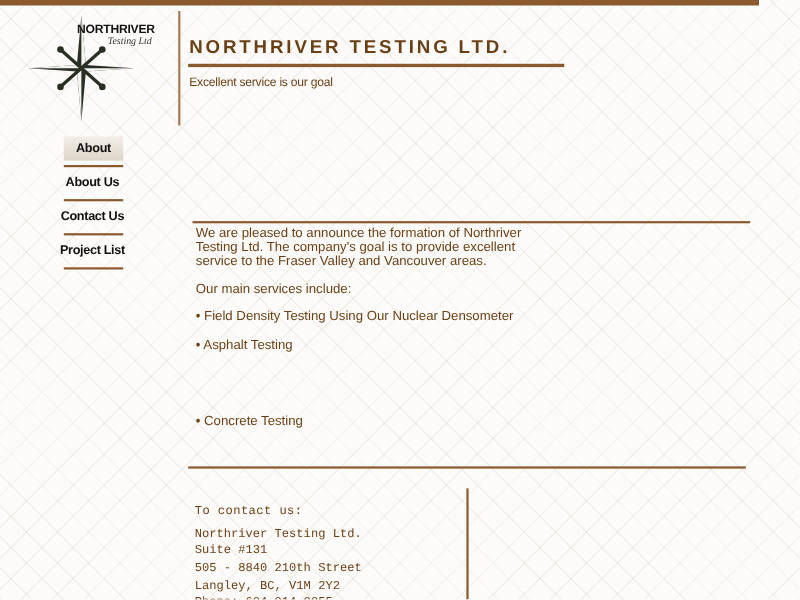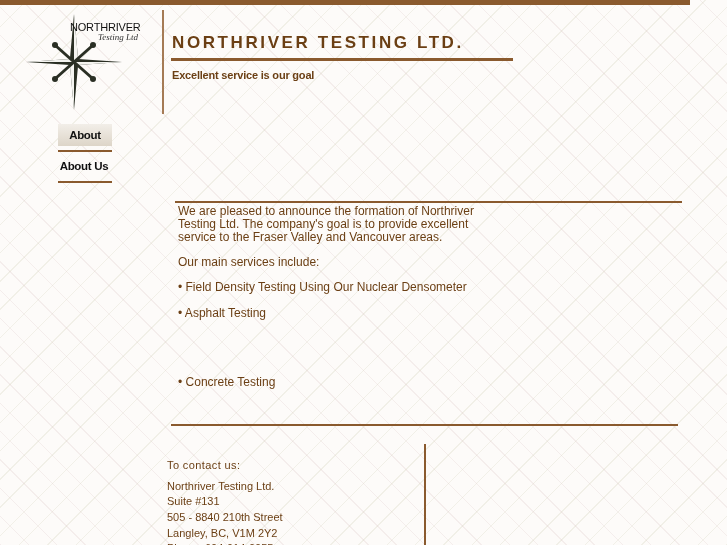--- a/index.html
+++ b/index.html
@@ -8,35 +8,35 @@
       font-family: "Liberation Sans", sans-serif;
       color: #6b4218;
       background-color: #fdfbf9;
       background-image:
         repeating-linear-gradient(45deg, rgba(214,190,190,0.22) 0px, rgba(214,190,190,0.22) 1px, transparent 1px, transparent 20px),
         repeating-linear-gradient(-45deg, rgba(200,200,170,0.22) 0px, rgba(200,200,170,0.22) 1px, transparent 1px, transparent 20px);
     }
     .topbar { position: absolute; left: 0; top: 0; width: 690px; height: 5px; background: #8a5a2e; }
     .logo { position: absolute; left: 24px; top: 8px; width: 130px; height: 104px; }
     .logo svg { position: absolute; left: 0; top: 0; }
-    .logo-name { position: absolute; left: 46px; top: 13px; font-size: 11px; font-weight: normal; color: #111; letter-spacing: -0.2px; }
+    .logo-name { position: absolute; left: 46px; top: 13px; font-size: 11px; font-weight: bold; color: #111; letter-spacing: -0.2px; }
     .logo-sub { position: absolute; left: 74px; top: 24px; font-size: 9px; font-style: italic; font-family: "Liberation Serif", serif; color: #333; }
     .vdivider { position: absolute; left: 162px; top: 10px; width: 2px; height: 104px; background: #a57b55; }
     .title { position: absolute; left: 172px; top: 33px; font-size: 17px; font-weight: bold; letter-spacing: 2.6px; color: #6b3f14; }
     .title-rule { position: absolute; left: 171px; top: 58px; width: 342px; height: 3px; background: #8a5a2e; }
-    .tagline { position: absolute; left: 172px; top: 69px; font-size: 11px; font-weight: bold; color: #6b3f14; letter-spacing: -0.2px; }
+    .tagline { position: absolute; left: 172px; top: 69px; font-size: 11px; font-weight: normal; color: #6b3f14; letter-spacing: -0.2px; }
     .nav { position: absolute; left: 50px; top: 124px; width: 68px; }
     .nav-item { position: relative; display: block; height: 31px; text-align: center; }
     .nav-item .lbl { display: block; font-size: 11.5px; font-weight: bold; color: #111; letter-spacing: -0.3px; padding-top: 5px; height: 17px; }
     .nav-item .rule { position: absolute; left: 8px; top: 26px; width: 54px; height: 2px; background: #8a5a2e; }
     .nav-item.active .lbl { background: linear-gradient(#f2eee8, #ddd5c8); margin: 0 6px 0 8px; }
     .hr { position: absolute; height: 2px; background: #8a5a2e; }
     .intro { position: absolute; left: 178px; top: 205px; width: 310px; font-size: 12px; line-height: 13px; color: #6b3f14; }
     .para { position: absolute; left: 178px; font-size: 12px; color: #6b3f14; }
-    .contact { position: absolute; left: 167px; font-size: 11px; color: #6b3f14; }
+    .contact { position: absolute; left: 177px; font-size: 11px; color: #6b3f14; font-family: Liberation Mono, monospace; }
     .vline2 { position: absolute; left: 424px; top: 444px; width: 2px; height: 101px; background: #8a5a2e; }
   </style>
 </head>
 <body>
 
 <div class="topbar"></div>
 
 <div class="logo">
   <svg width="104" height="104" viewBox="0 0 104 104">
     <g transform="translate(50,54)">
@@ -67,20 +67,28 @@
 
 <nav class="nav">
   <a class="nav-item active">
     <span class="lbl">About</span>
     <span class="rule"></span>
   </a>
   <a class="nav-item">
     <span class="lbl">About Us</span>
     <span class="rule"></span>
   </a>
+  <a class="nav-item">
+    <span class="lbl">Contact Us</span>
+    <span class="rule"></span>
+  </a>
+  <a class="nav-item">
+    <span class="lbl">Project List</span>
+    <span class="rule"></span>
+  </a>
 </nav>
 
 <div class="hr" style="left:175px; top:201px; width:507px;"></div>
 
 <div class="intro">We are pleased to announce the formation of Northriver Testing Ltd.  The company's goal is to provide excellent service to the Fraser Valley and Vancouver areas.</div>
 <div class="para" style="top:255px;">Our main services include:</div>
 <div class="para" style="top:280px;">• Field Density Testing Using Our Nuclear Densometer</div>
 <div class="para" style="top:306px;">• Asphalt Testing</div>
 <div class="para" style="top:331px;margin-top:44px;">• Concrete Testing</div>
 

